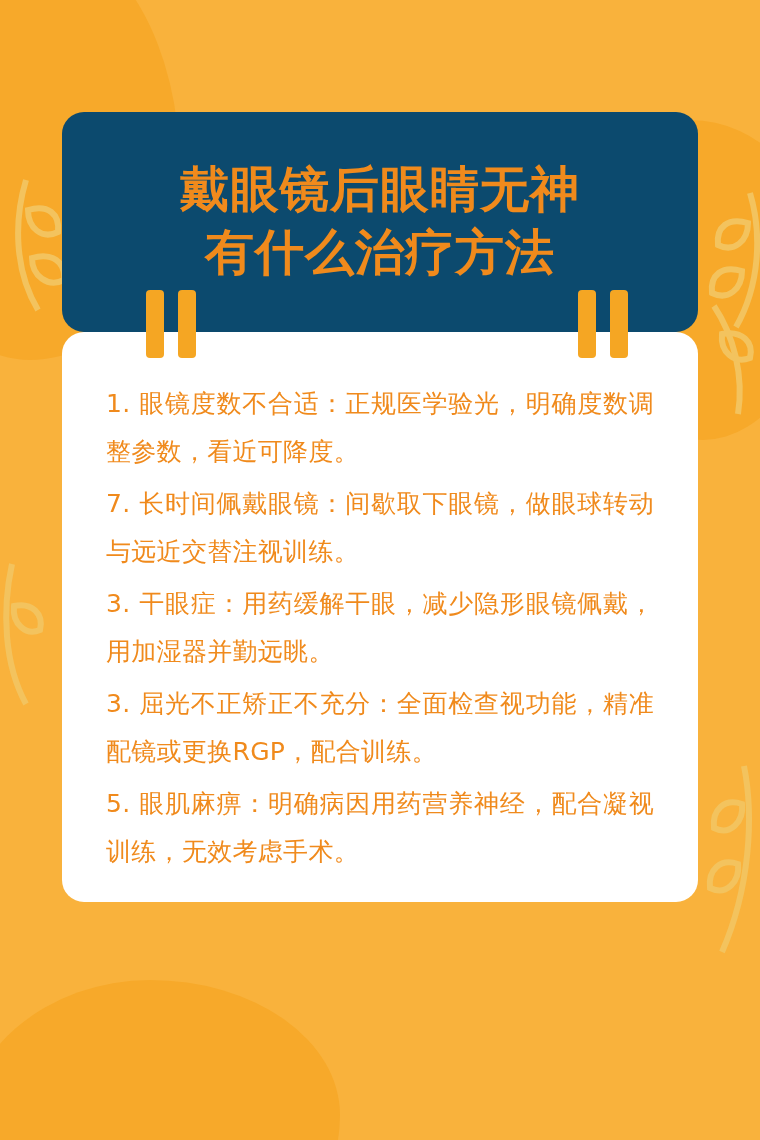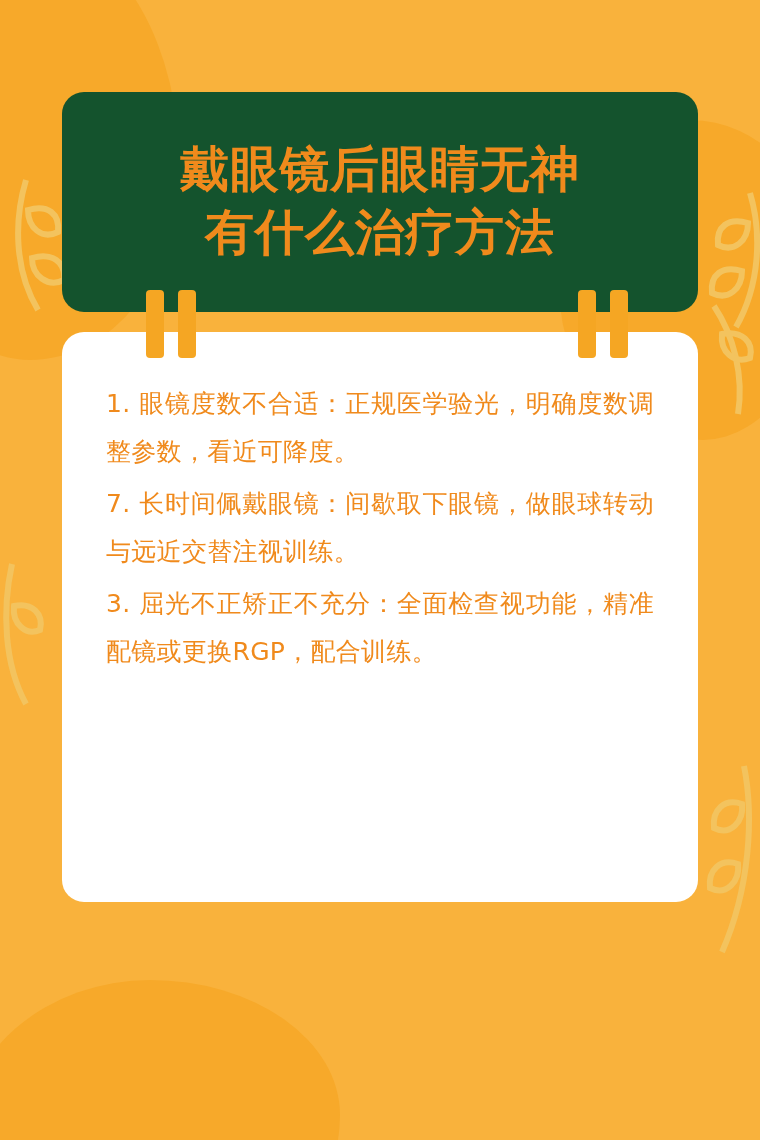--- a/index.html
+++ b/index.html
@@ -52,24 +52,24 @@
     position: absolute;
     stroke: #F3C35E;
     fill: none;
     stroke-width: 6;
   }
 
   
   .title-card {
     position: absolute;
     left: 62px;
-    top: 92px;
+    top: 112px;
     width: 636px;
     height: 220px;
-    background: #14532d;
+    background: #0c4a6e;
     border-radius: 22px;
     display: flex;
     align-items: center;
     justify-content: center;
     box-sizing: border-box;
     z-index: 3;
   }
   .title-text {
     color: #F08A1C;
     font-family: "DejaVu Sans", "Liberation Sans", sans-serif;
@@ -160,14 +160,16 @@
 </div>
 
 <div class="connector c1"></div>
 <div class="connector c2"></div>
 <div class="connector c3"></div>
 <div class="connector c4"></div>
 
 <div class="body-card">
   <p class="item">1. 眼镜度数不合适：正规医学验光，明确度数调整参数，看近可降度。</p>
   <p class="item">7. 长时间佩戴眼镜：间歇取下眼镜，做眼球转动与远近交替注视训练。</p>
+  <p class="item">3. 干眼症：用药缓解干眼，减少隐形眼镜佩戴，用加湿器并勤远眺。</p>
   <p class="item">3. 屈光不正矫正不充分：全面检查视功能，精准配镜或更换RGP，配合训练。</p>
+  <p class="item">5. 眼肌麻痹：明确病因用药营养神经，配合凝视训练，无效考虑手术。</p>
 </div>
 
 </body></html>

